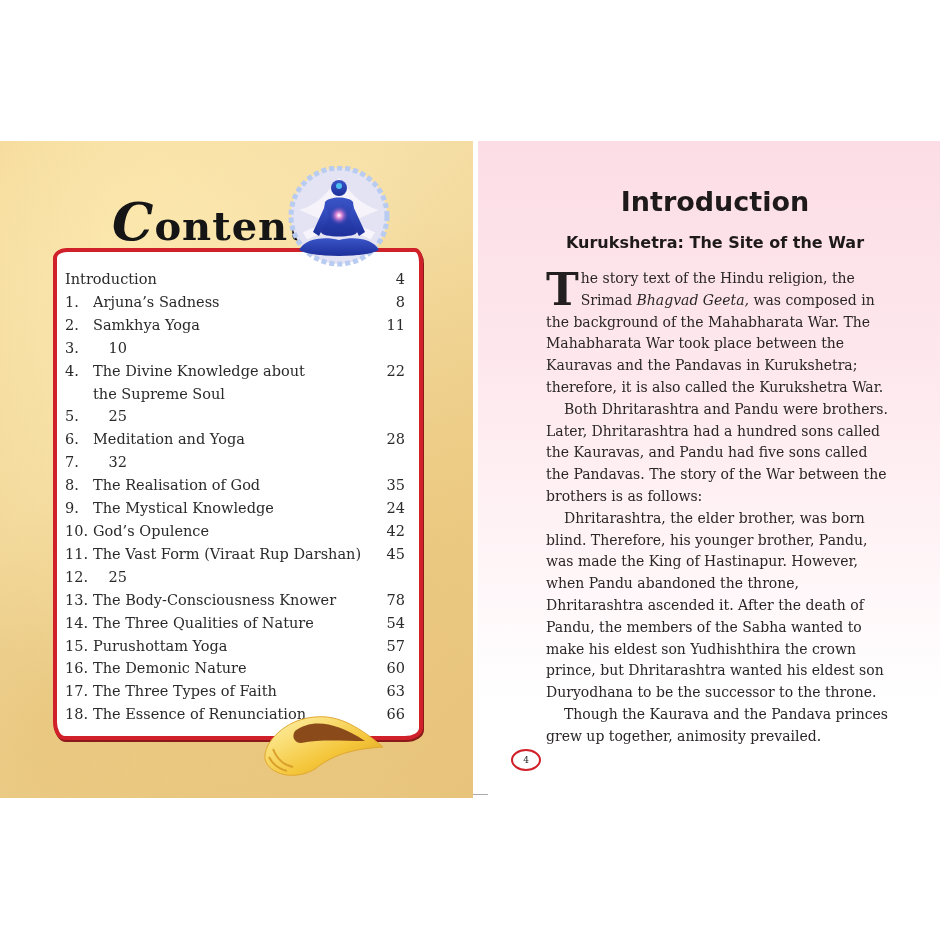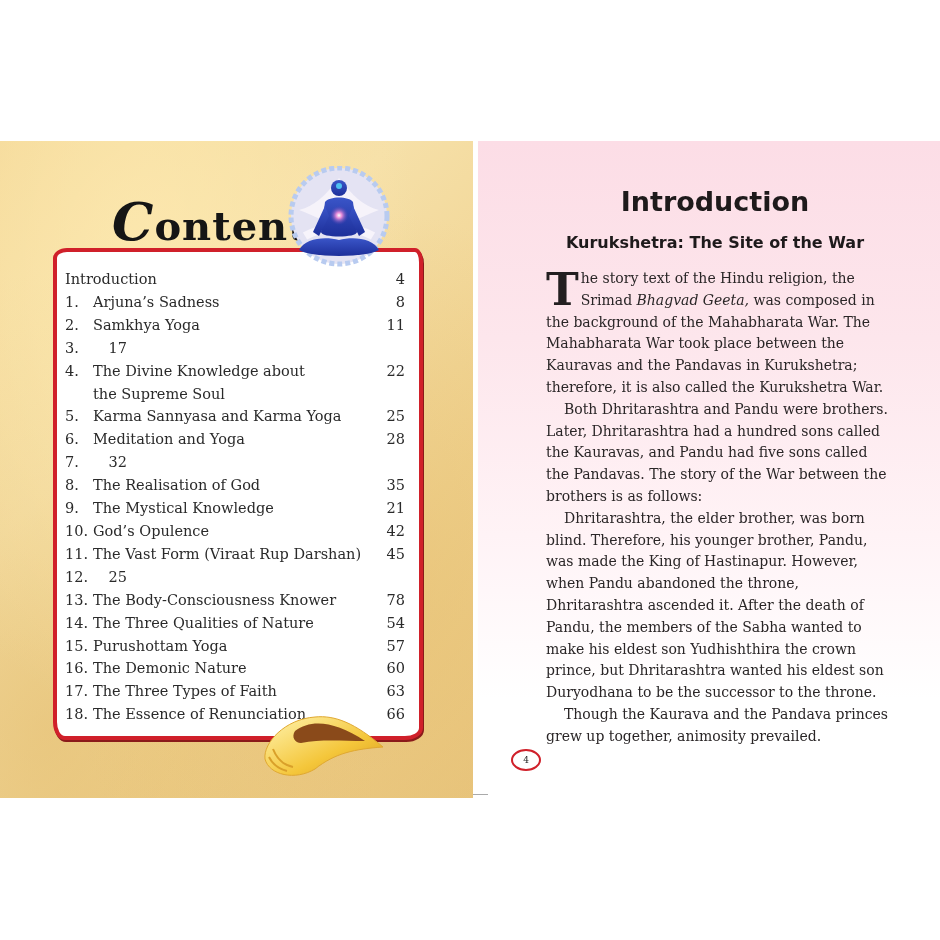--- a/index.html
+++ b/index.html
@@ -96,53 +96,52 @@
           <span class="toc-title">Arjuna’s Sadness</span>
           <span class="toc-page">8</span>
         </li>
       <li class="toc-row">
           <span class="toc-num">2.</span>
           <span class="toc-title">Samkhya Yoga</span>
           <span class="toc-page">11</span>
         </li>
       <li class="toc-row">
           <span class="toc-num">3.</span>
-          <span class="toc-page">17</span>
+          <span class="toc-page">10</span>
         </li>
       <li class="toc-row">
           <span class="toc-num">4.</span>
           <span class="toc-title">The Divine Knowledge about</span>
           <span class="toc-page">22</span>
         </li>
       <li class="toc-row toc-cont">
           <span class="toc-title">the Supreme Soul</span>
         </li>
       <li class="toc-row">
           <span class="toc-num">5.</span>
-          <span class="toc-title">Karma Sannyasa and Karma Yoga</span>
           <span class="toc-page">25</span>
         </li>
       <li class="toc-row">
           <span class="toc-num">6.</span>
           <span class="toc-title">Meditation and Yoga</span>
           <span class="toc-page">28</span>
         </li>
       <li class="toc-row">
           <span class="toc-num">7.</span>
           <span class="toc-page">32</span>
         </li>
       <li class="toc-row">
           <span class="toc-num">8.</span>
           <span class="toc-title">The Realisation of God</span>
           <span class="toc-page">35</span>
         </li>
       <li class="toc-row">
           <span class="toc-num">9.</span>
           <span class="toc-title">The Mystical Knowledge</span>
-          <span class="toc-page">21</span>
+          <span class="toc-page">24</span>
         </li>
       <li class="toc-row">
           <span class="toc-num">10.</span>
           <span class="toc-title">God’s Opulence</span>
           <span class="toc-page">42</span>
         </li>
       <li class="toc-row">
           <span class="toc-num">11.</span>
           <span class="toc-title">The Vast Form (Viraat Rup Darshan)</span>
           <span class="toc-page">45</span>

